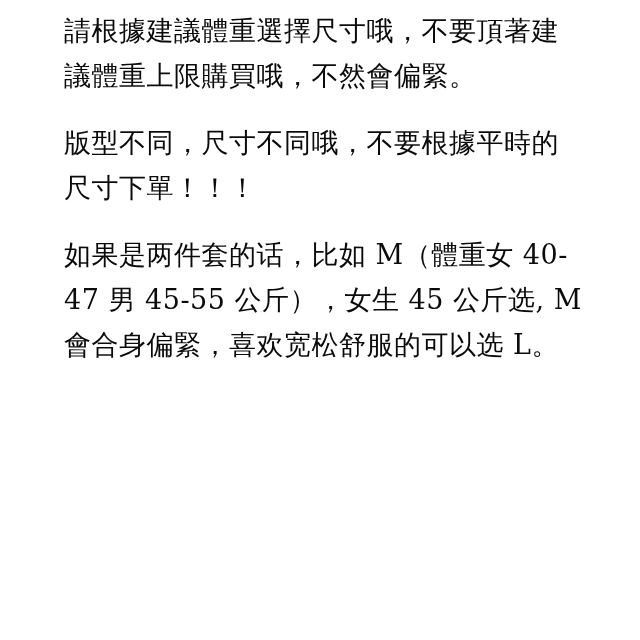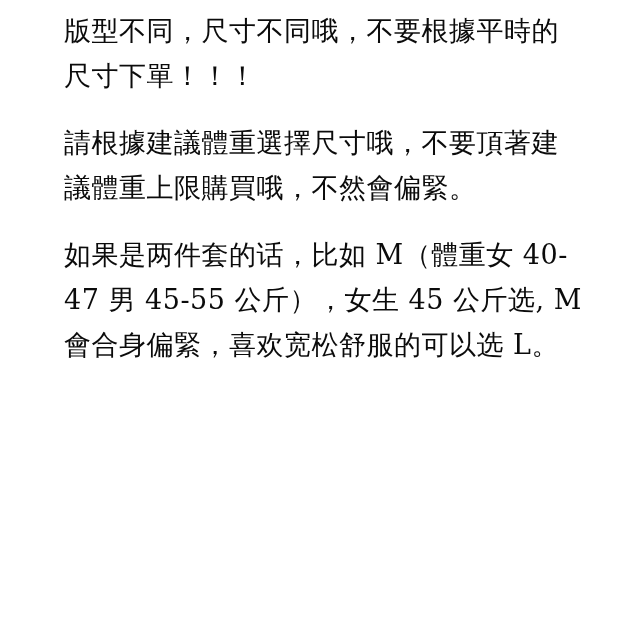--- a/index.html
+++ b/index.html
@@ -32,16 +32,16 @@
     color: #0b0b0b;
   }
   .para:last-child {
     margin-bottom: 15px;
   }
 </style>
 </head>
 <body>
 
 <div class="page">
+  <p class="para">請根據建議體重選擇尺寸哦，不要頂著建議體重上限購買哦，不然會偏緊。</p>
   <p class="para">版型不同，尺寸不同哦，不要根據平時的尺寸下單！！！</p>
-  <p class="para">請根據建議體重選擇尺寸哦，不要頂著建議體重上限購買哦，不然會偏緊。</p>
   <p class="para">如果是两件套的话，比如 M（體重女 40-47 男 45-55 公斤），女生 45 公斤选, M會合身偏緊，喜欢宽松舒服的可以选 L。</p>
 </div>
 
 </body></html>

